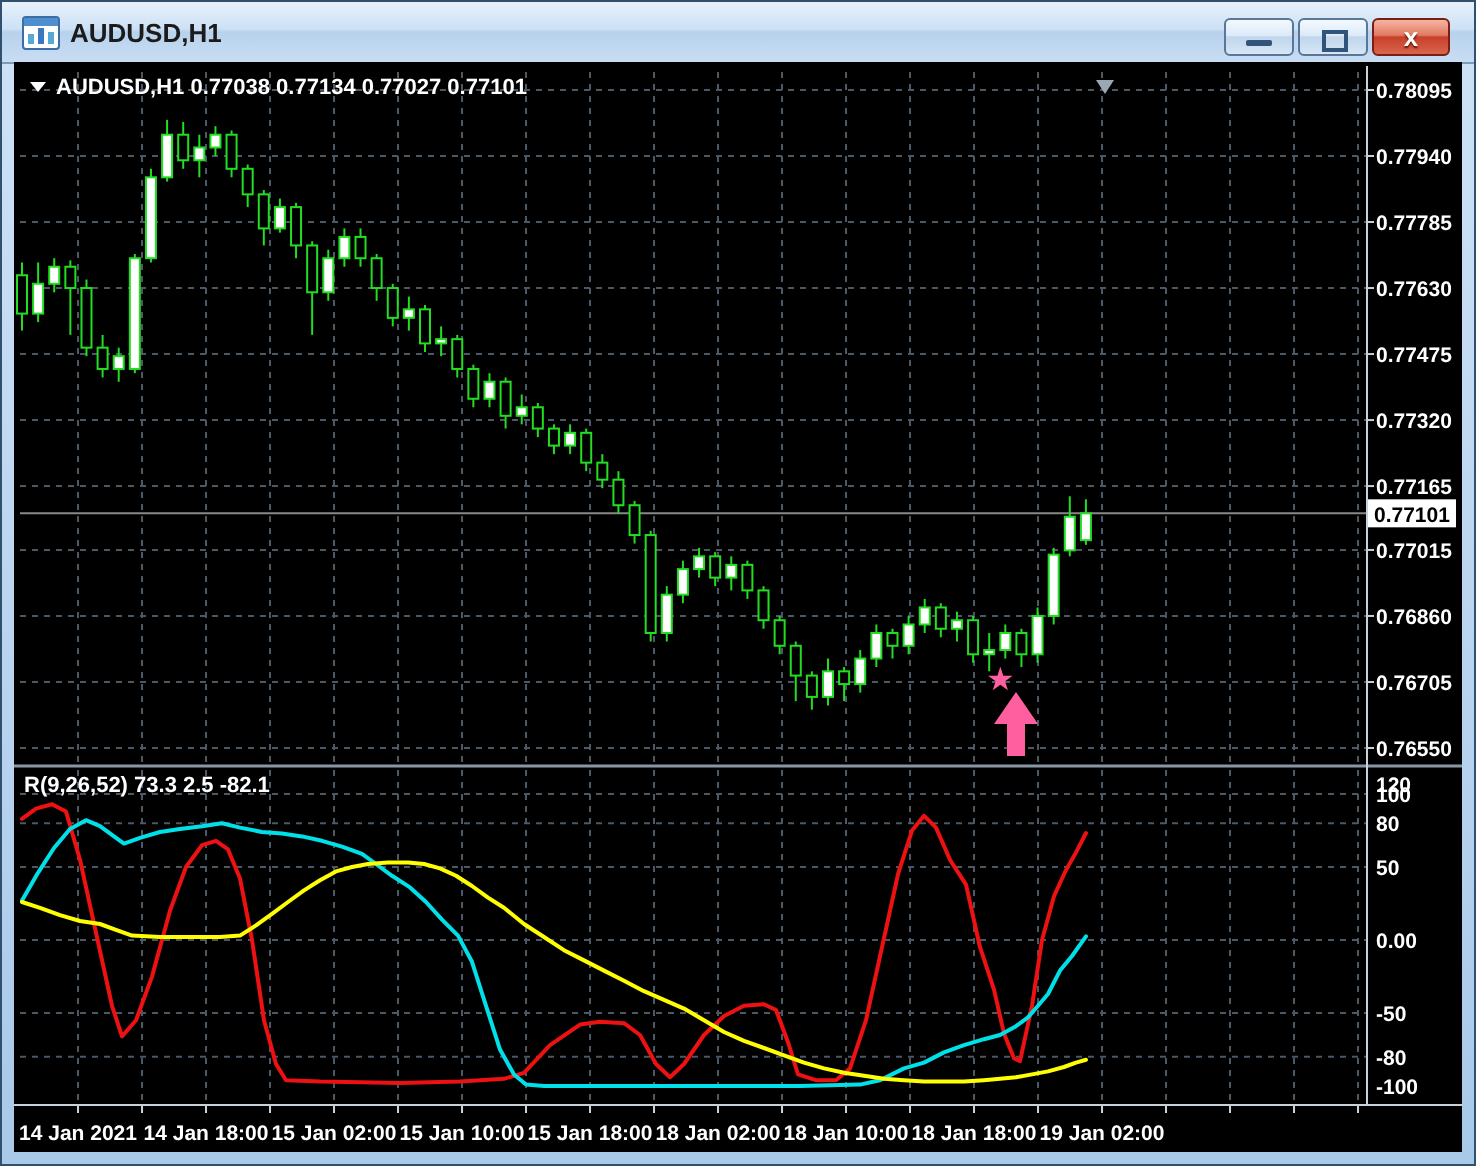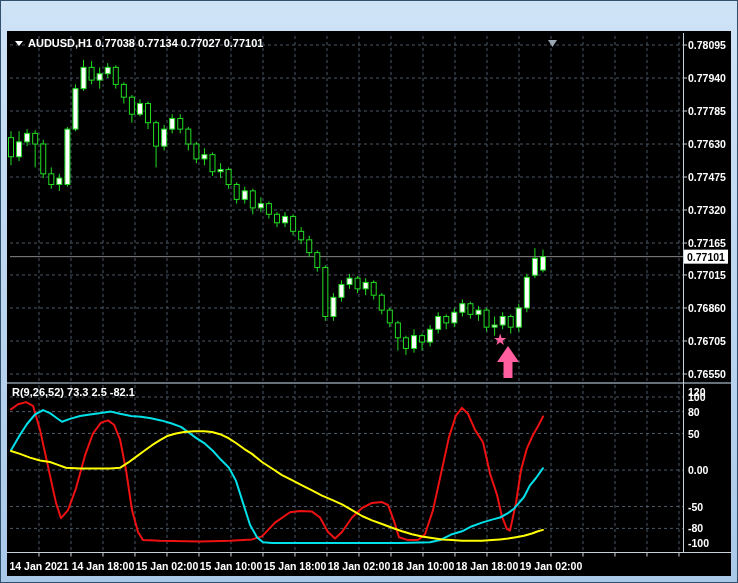--- a/index.html
+++ b/index.html
@@ -26,20 +26,38 @@
   #btn-close .glyph{position:absolute;left:0;top:1px;width:100%;text-align:center;color:#fff;
     font-size:13px;font-weight:700;text-shadow:0 1px 1px #601000;}
   #client{position:absolute;left:7px;top:31px;width:724px;height:545px;background:#000;
     box-shadow:inset 1px 1px 0 #56687a;}
   #chart-svg{display:block;}
 </style>
 </head>
 <body>
 
 <div id="window">
+  <div id="titlebar">
+    <div id="title-icon">
+      <div class="bar-top"></div>
+        <div class="b1"></div>
+        <div class="b2"></div>
+        <div class="b3"></div>
+    </div>
+    <div id="title-text">AUDUSD,H1</div>
+    <div id="btn-min" class="winbtn lite">
+        <div class="glyph"></div>
+      </div>
+    <div id="btn-max" class="winbtn lite">
+        <div class="glyph"></div>
+      </div>
+    <div id="btn-close" class="winbtn">
+        <div class="glyph">x</div>
+      </div>
+  </div>
   <div id="client">
     <svg id="chart-svg" width="724" height="545" viewBox="7 31 724 545">
         <rect x="7" y="31" width="724" height="545" fill="#000000"></rect>
         <g>
           <line x1="39" y1="36" x2="39" y2="381" stroke="#4b5866" stroke-dasharray="3 3"></line>
           <line x1="39" y1="385" x2="39" y2="551" stroke="#4b5866" stroke-dasharray="3 3"></line>
           <line x1="71" y1="36" x2="71" y2="381" stroke="#4b5866" stroke-dasharray="3 3"></line>
           <line x1="71" y1="385" x2="71" y2="551" stroke="#4b5866" stroke-dasharray="3 3"></line>
           <line x1="103" y1="36" x2="103" y2="381" stroke="#4b5866" stroke-dasharray="3 3"></line>
           <line x1="103" y1="385" x2="103" y2="551" stroke="#4b5866" stroke-dasharray="3 3"></line>

